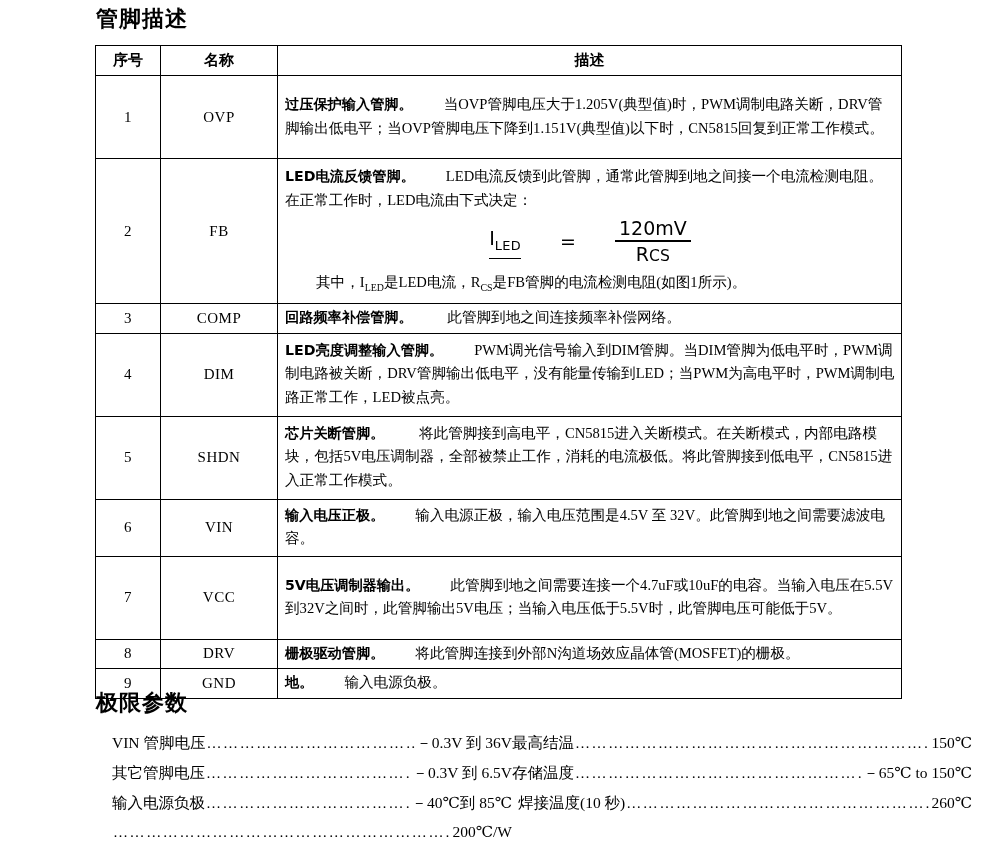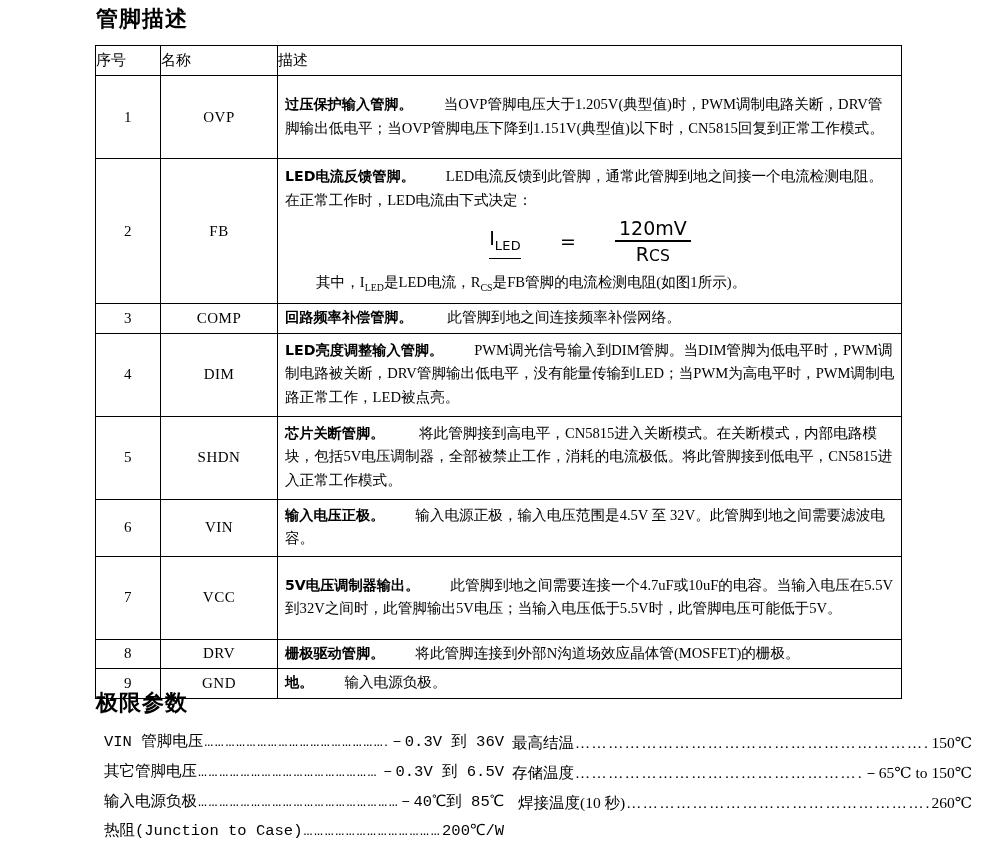--- a/index.html
+++ b/index.html
@@ -49,23 +49,23 @@
     border: 1px solid #000000;
     padding: 0;
     vertical-align: middle;
     font-size: 14.5px;
   }
   .pin-table col.c-no   { width: 65px; }
   .pin-table col.c-name { width: 117px; }
   .pin-table col.c-desc { width: 624px; }
 
   .pin-table thead th {
-    text-align: left;
+    text-align: center;
     font-family: "DejaVu Sans", "Liberation Sans", sans-serif;
-    font-weight: normal;
+    font-weight: bold;
     font-size: 15px;
     height: 29px;
     line-height: 29px;
   }
 
   td.cell-no, td.cell-name {
     text-align: center;
     font-family: "Liberation Serif", "DejaVu Serif", serif;
     font-size: 15px;
     letter-spacing: 0.5px;
@@ -129,21 +129,21 @@
     top: 728px;
     width: 880px;
   }
   .limits-col {
     position: absolute;
     top: 0;
     font-family: "Liberation Serif", "DejaVu Serif", serif;
     font-size: 15.5px;
     line-height: 1.92;
   }
-  #limits-left  { left: 8px;  width: 400px; font-family: Liberation Mono, monospace; }
+  #limits-left  { left: 16px;  width: 400px; }
   #limits-right { left: 416px; width: 460px; }
 
   .limit-row {
     display: flex;
     align-items: baseline;
     white-space: nowrap;
   }
   .limit-label { flex: 0 0 auto; }
   .limit-dots {
     flex: 1 1 auto;
@@ -283,21 +283,20 @@
         <span class="limit-label">其它管脚电压</span>
         <span class="limit-dots">…………………………………………………………………………………</span>
         <span class="limit-value">－0.3V 到 6.5V</span>
       </div>
       <div class="limit-row">
         <span class="limit-label">输入电源负极</span>
         <span class="limit-dots">…………………………………………………………………………………</span>
         <span class="limit-value">－40℃到 85℃</span>
       </div>
       <div class="limit-row">
-        <span class="limit-label">热阻(Junction to Case)</span>
         <span class="limit-dots">…………………………………………………………………………………</span>
         <span class="limit-value">200℃/W</span>
       </div>
     </div>
 
     <div class="limits-col" id="limits-right">
       <div class="limit-row">
         <span class="limit-label">最高结温</span>
         <span class="limit-dots">…………………………………………………………………………………</span>
         <span class="limit-value">150℃</span>

